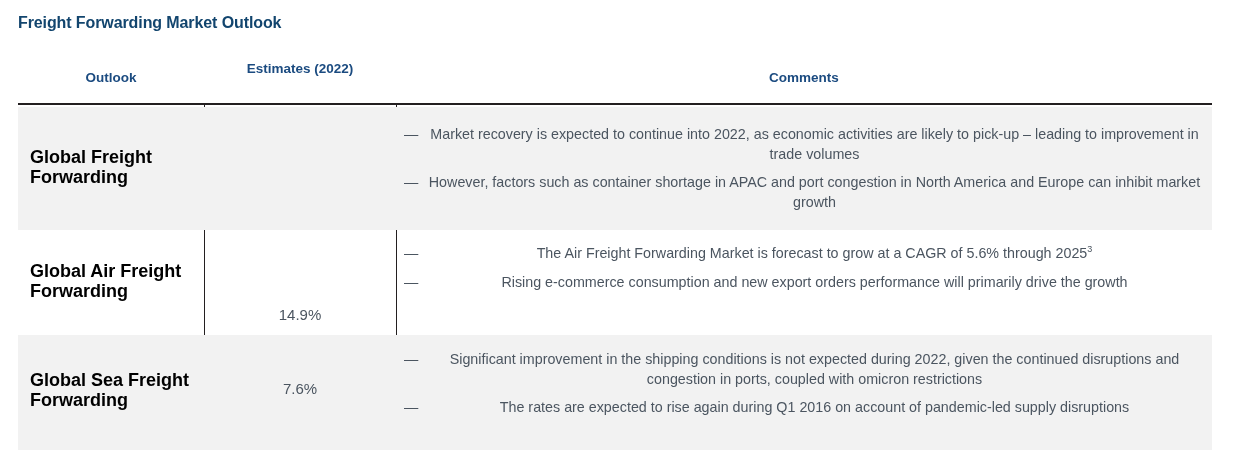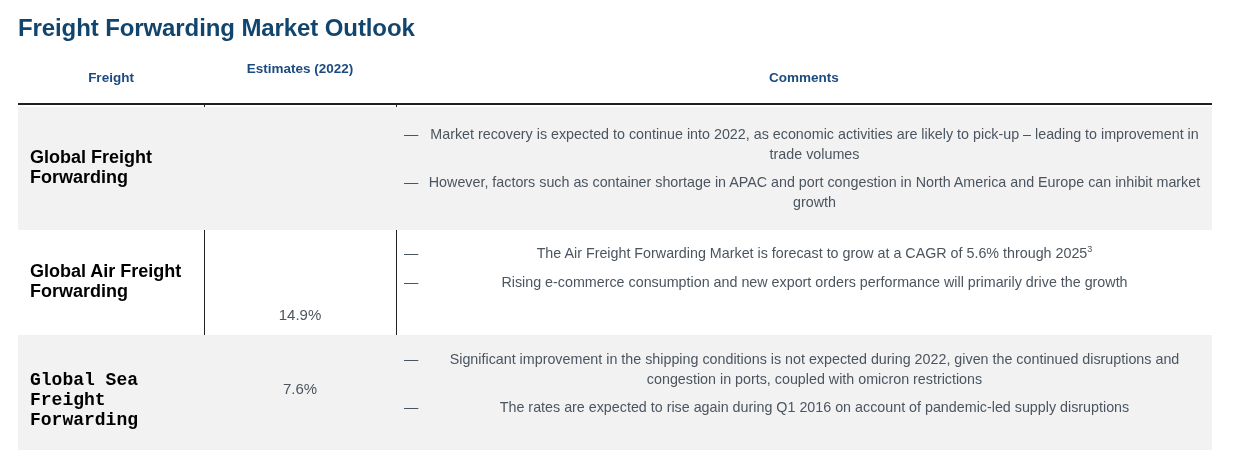--- a/index.html
+++ b/index.html
@@ -18,21 +18,21 @@
     position: relative;
     width: 1234px;
     height: 473px;
   }
 
   
   .title {
     position: absolute;
     left: 18px;
     top: 14px;
-    font-size: 24px;
+    font-size: 16px;
     font-weight: bold;
     color: #12456e;
     letter-spacing: -0.1px;
     white-space: nowrap;
   }
 
   
   .header-row {
     position: absolute;
     left: 18px;
@@ -109,21 +109,21 @@
   }
 
   .r1 .cell-market   { top: 40px; }
   .r1 .cell-growth   { top: 50px; }
   .r1 .cell-comments { top: 18px; }
 
   .r2 .cell-market   { top: 31px; }
   .r2 .cell-growth   { top: 40px; margin-top: 36px; }
   .r2 .cell-comments { top: 14px; }
 
-  .r3 .cell-market   { top: 35px; font-family: Liberation Mono, monospace; }
+  .r3 .cell-market   { top: 35px; }
   .r3 .cell-growth   { top: 45px; }
   .r3 .cell-comments { top: 15px; }
 
   
   .bullet {
     position: relative;
     padding-left: 21px;
     margin-bottom: 9px;
   }
   .bullet:last-child { margin-bottom: 0; }
@@ -146,21 +146,21 @@
   }
 </style>
 </head>
 <body>
 
 <div class="page">
 
   <div class="title">Freight Forwarding Market Outlook</div>
 
   <div class="header-row">
-    <div class="col-head market">Freight</div>
+    <div class="col-head market">Outlook</div>
     <div class="col-head growth">
       <div>Estimates (2022)</div>
     </div>
     <div class="col-head comments">Comments</div>
   </div>
 
   <div class="table">
 
     <div class="vline v1"></div>
     <div class="vline v2"></div>

